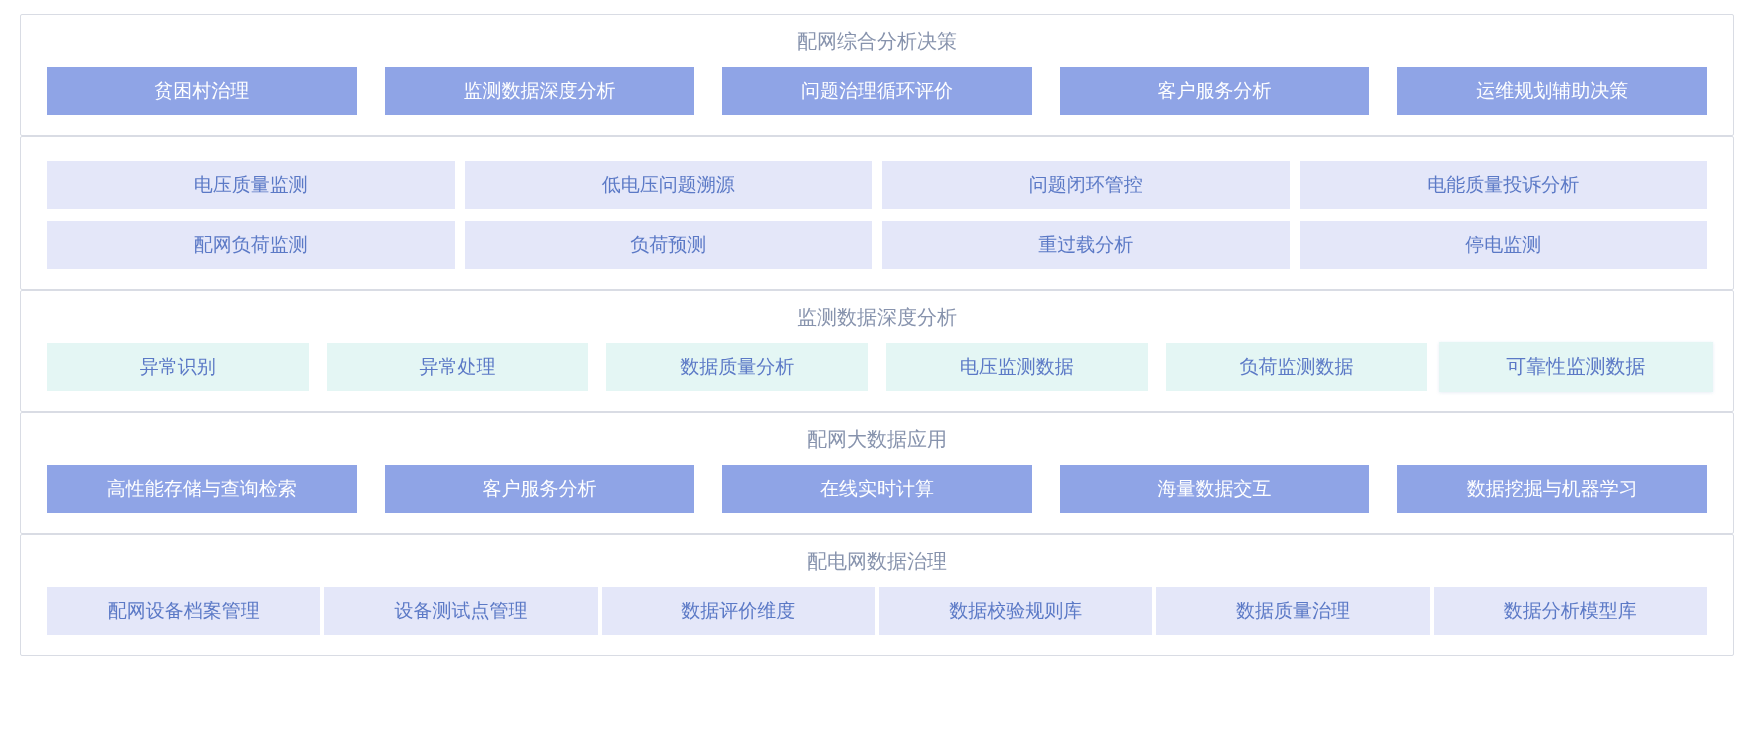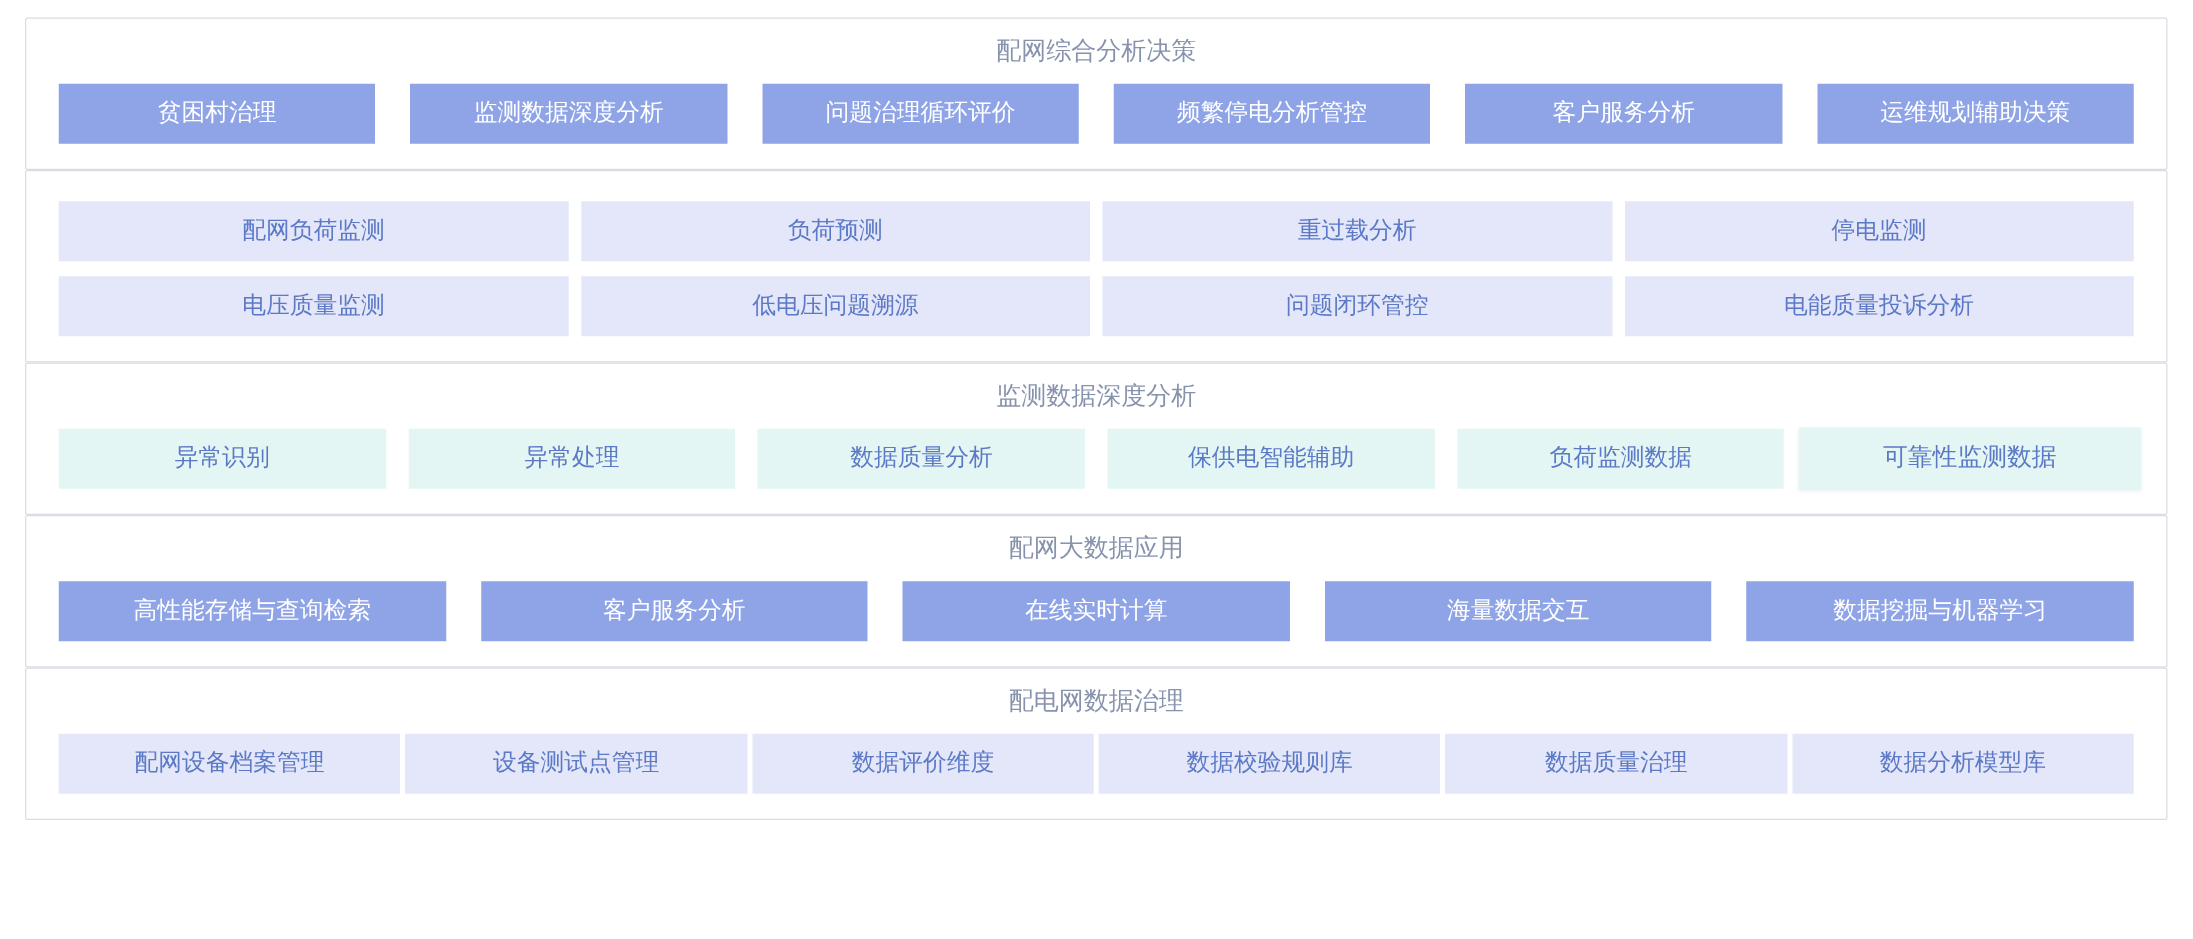--- a/index.html
+++ b/index.html
@@ -79,52 +79,51 @@
 
 <div class="page">
 
   <section class="panel theme-blue">
     <h2 class="panel-title">配网综合分析决策</h2>
     <div class="tile-grid gap-28">
         <div class="tile-row">
           <button class="tile">贫困村治理</button>
           <button class="tile">监测数据深度分析</button>
           <button class="tile">问题治理循环评价</button>
-          <button class="tile">频繁停电分析管控</button>
           <button class="tile">客户服务分析</button>
           <button class="tile">运维规划辅助决策</button>
         </div>
       </div>
   </section>
 
   <section class="panel theme-lavender">
     <div class="tile-grid gap-10">
         <div class="tile-row">
+          <button class="tile">电压质量监测</button>
+          <button class="tile">低电压问题溯源</button>
+          <button class="tile">问题闭环管控</button>
+          <button class="tile">电能质量投诉分析</button>
+        </div>
+        <div class="tile-row">
           <button class="tile">配网负荷监测</button>
           <button class="tile">负荷预测</button>
           <button class="tile">重过载分析</button>
           <button class="tile">停电监测</button>
-        </div>
-        <div class="tile-row">
-          <button class="tile">电压质量监测</button>
-          <button class="tile">低电压问题溯源</button>
-          <button class="tile">问题闭环管控</button>
-          <button class="tile">电能质量投诉分析</button>
         </div>
       </div>
   </section>
 
   <section class="panel theme-mint">
     <h2 class="panel-title">监测数据深度分析</h2>
     <div class="tile-grid gap-18">
         <div class="tile-row">
           <button class="tile">异常识别</button>
           <button class="tile">异常处理</button>
           <button class="tile">数据质量分析</button>
-          <button class="tile">保供电智能辅助</button>
+          <button class="tile">电压监测数据</button>
           <button class="tile">负荷监测数据</button>
           <button class="tile tile-active">可靠性监测数据</button>
         </div>
       </div>
   </section>
 
   <section class="panel theme-blue">
     <h2 class="panel-title">配网大数据应用</h2>
     <div class="tile-grid gap-28">
         <div class="tile-row">

